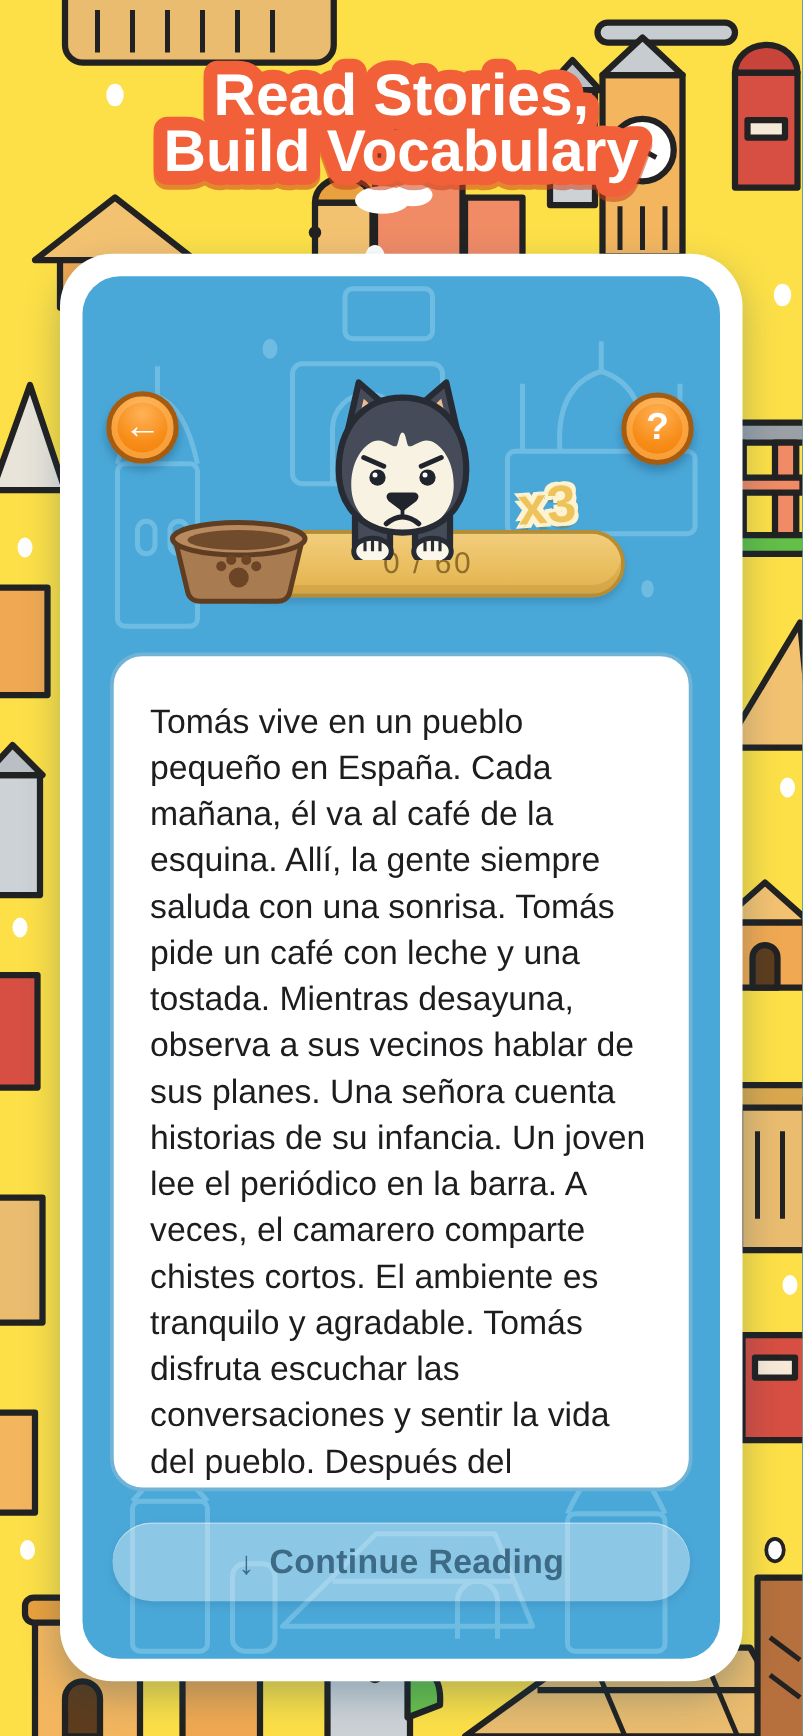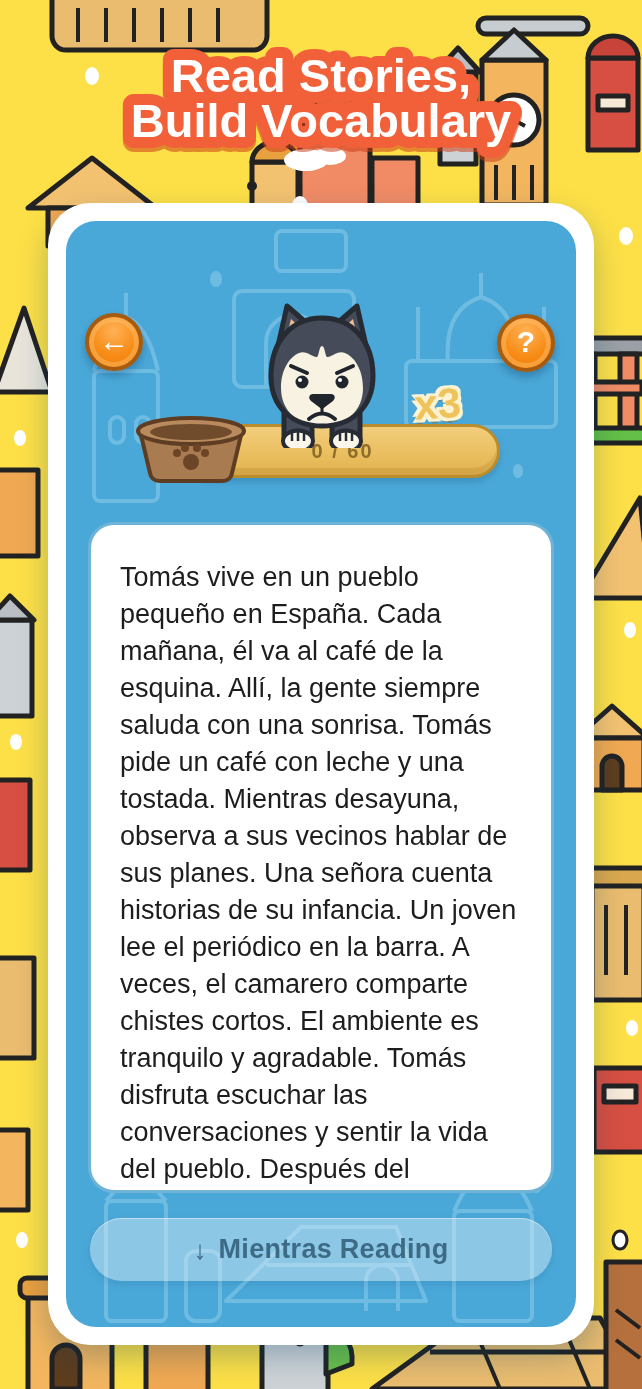--- a/index.html
+++ b/index.html
@@ -32,21 +32,21 @@
   .btn-help{left:431px;top:93px;}
 
   .progress-bar{
     position:absolute;left:119px;top:203px;width:315px;height:54px;
     border-radius:27px;border:3px solid #b98c2e;
     background:linear-gradient(180deg,#f2cd7c 0%,#eabf60 55%,#e2b14e 100%);
     box-shadow:inset 0 -7px 0 rgba(130,90,20,.14), 0 4px 6px rgba(0,45,85,.18);
     display:flex;align-items:center;justify-content:center;
   }
   .progress-label{
-    color:#8f6d2a;font-size:20px;font-weight:bold;letter-spacing:2px;
+    color:#8f6d2a;font-size:24px;font-weight:normal;letter-spacing:2px;
   }
   .multiplier{
     position:absolute;left:348px;top:156px;width:140px;text-align:left;
     font-size:42px;font-weight:bold;color:#eec35c;transform:rotate(-4deg);
     text-shadow:-3px -3px 0 #fdf3d0, 3px -3px 0 #fdf3d0, -3px 3px 0 #fdf3d0,
                  3px 3px 0 #fdf3d0, 0 5px 0 rgba(140,95,20,.35);
   }
   .dog-svg{position:absolute;left:181px;top:75px;}
   .bowl-svg{position:absolute;left:60px;top:188px;}
 
@@ -304,18 +304,18 @@
             <circle cx="79" cy="44" r="4"></circle>
         </g>
       </svg>
 
       <div class="story-card">
         <p class="story-text">Tomás vive en un pueblo pequeño en España. Cada mañana, él va al café de la esquina. Allí, la gente siempre saluda con una sonrisa. Tomás pide un café con leche y una tostada. Mientras desayuna, observa a sus vecinos hablar de sus planes. Una señora cuenta historias de su infancia. Un joven lee el periódico en la barra. A veces, el camarero comparte chistes cortos. El ambiente es tranquilo y agradable. Tomás disfruta escuchar las conversaciones y sentir la vida del pueblo. Después del desayuno, se despide con un "hasta luego". Sale del café contento, listo para</p>
       </div>
 
       <button class="continue-btn">
         <span class="arrow">↓</span>
-        <span class="label">Mientras Reading</span>
+        <span class="label">Continue Reading</span>
       </button>
 
     </div>
   </div>
 </div>
 
 </body></html>

